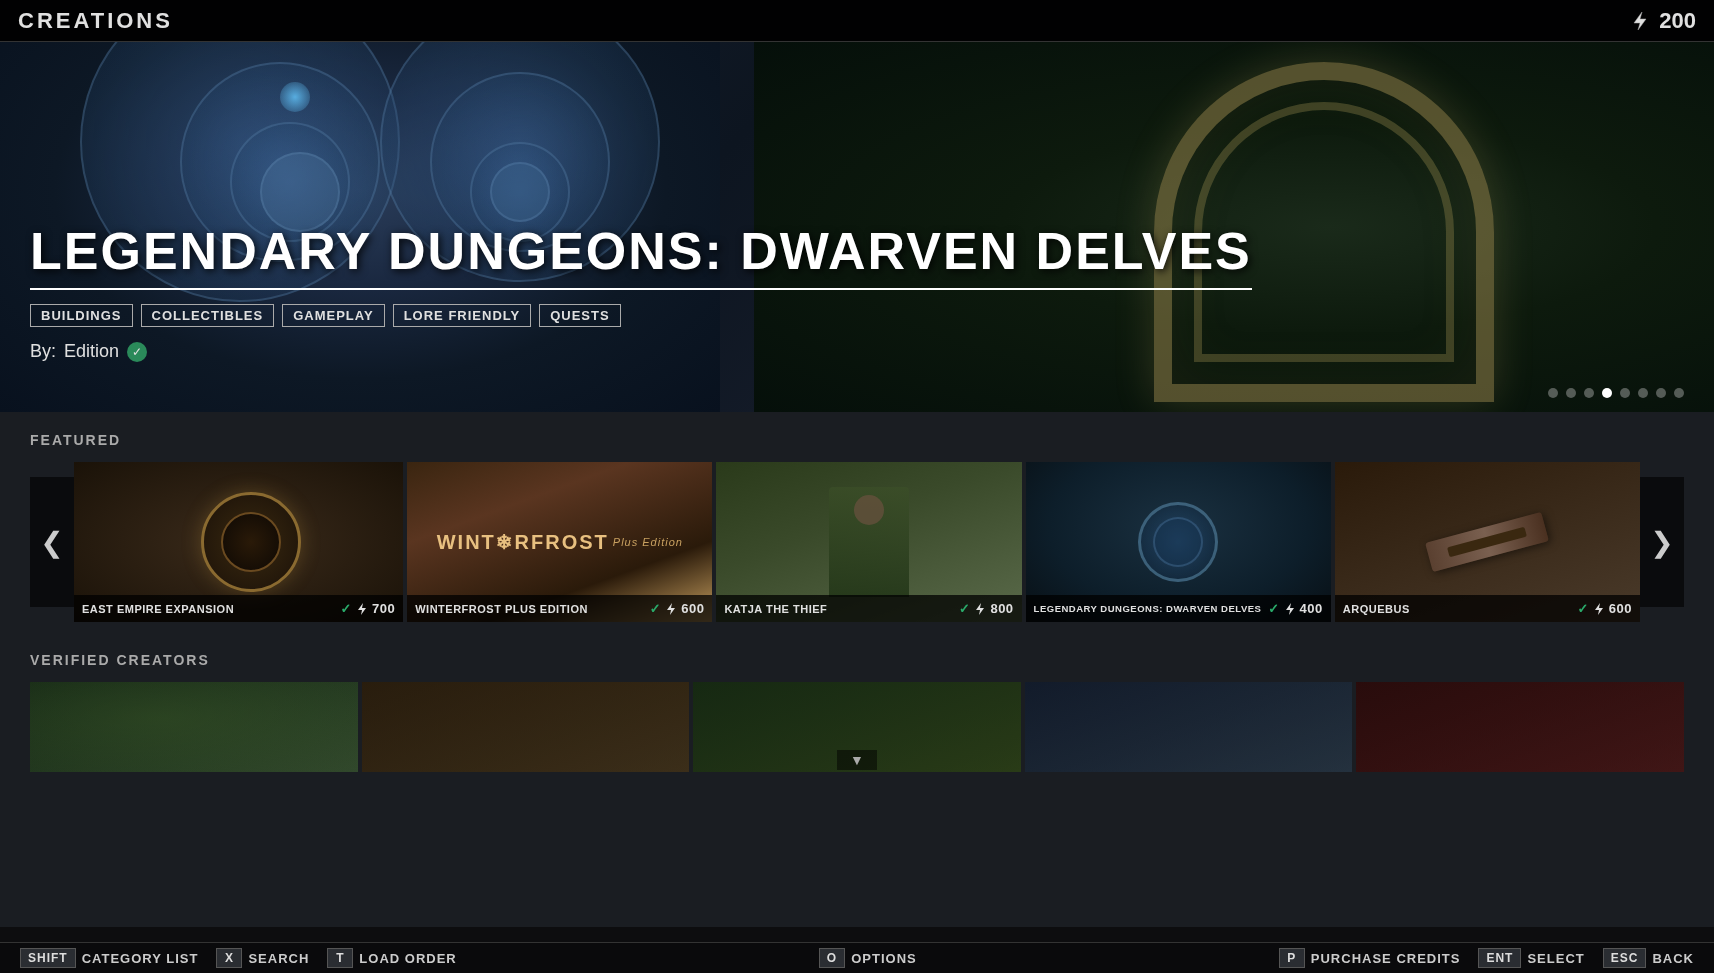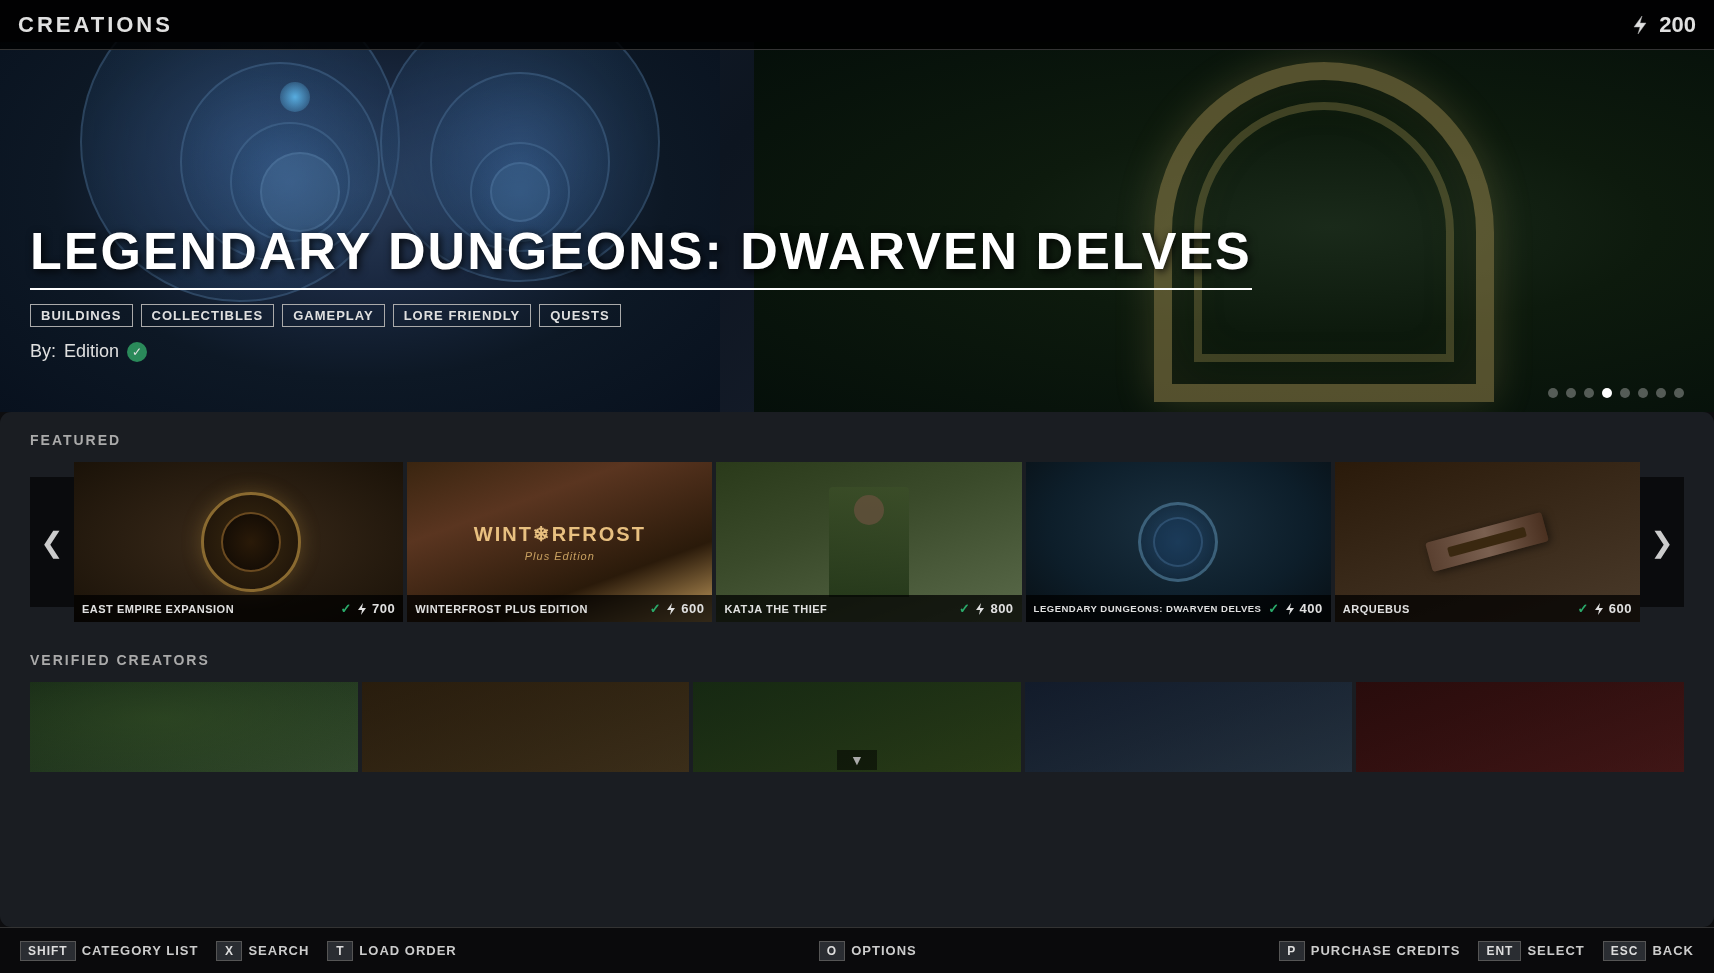--- a/index.html
+++ b/index.html
@@ -10,21 +10,21 @@
       font-family: 'Arial', sans-serif;
       color: #fff;
       overflow: hidden;
       position: relative;
     }
 
     
     .header {
       position: absolute;
       top: 0; left: 0; right: 0;
-      height: 50px;
+      height: 42px;
       background: rgba(0,0,0,0.85);
       display: flex;
       align-items: center;
       justify-content: space-between;
       padding: 0 18px;
       z-index: 10;
       border-bottom: 1px solid #333;
     }
     .header-title {
       font-size: 22px;
@@ -165,21 +165,20 @@
 
     
     .main-content {
       position: absolute;
       top: 412px;
       left: 0; right: 0;
       bottom: 46px;
       background: #1a1d22;
       overflow-y: auto;
       padding: 0 0 10px;
-      border-radius: 11px;
     }
 
     
     .section {
       padding: 20px 30px 10px;
     }
     .section-title {
       font-size: 14px;
       font-weight: 700;
       letter-spacing: 2px;
@@ -349,21 +348,21 @@
       justify-content: center;
       background: rgba(0,0,0,0.5);
       color: #aaa;
       font-size: 14px;
     }
 
     
     .toolbar {
       position: absolute;
       bottom: 0; left: 0; right: 0;
-      height: 46px;
+      height: 31px;
       background: #0a0a0c;
       display: flex;
       align-items: center;
       justify-content: space-between;
       padding: 0 20px;
       border-top: 1px solid #333;
     }
     .toolbar-group {
       display: flex;
       align-items: center;
@@ -491,21 +490,21 @@
               <span class="price-check">✓</span>
               <svg width="14" height="14" viewBox="0 0 14 14">
                   <polygon points="8,1 3,8 7,8 6,13 11,6 7,6" fill="#e0e0e0"></polygon>
                 </svg>
               <span>700</span>
             </span>
           </div>
         </div>
 
         <div class="featured-item item-winterfrost">
-          <div class="item-thumb" style="flex-direction:column; gap:4px;">
+          <div class="item-thumb" style="flex-direction:row; gap:4px;">
             <div class="winterfrost-text">WINT<span style="color:#e8c080">❄</span>RFROST</div>
             <div class="winterfrost-sub">Plus Edition</div>
           </div>
           <div class="item-label">
             <span>WINTERFROST PLUS EDITION</span>
             <span class="item-price">
               <span class="price-check">✓</span>
               <svg width="14" height="14" viewBox="0 0 14 14">
                   <polygon points="8,1 3,8 7,8 6,13 11,6 7,6" fill="#e0e0e0"></polygon>
                 </svg>

